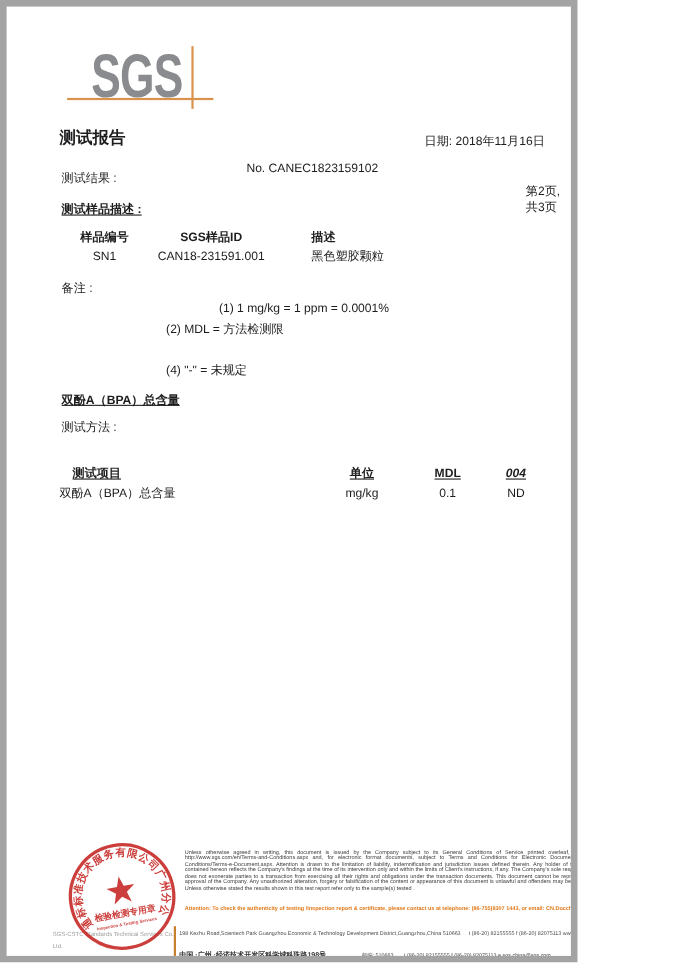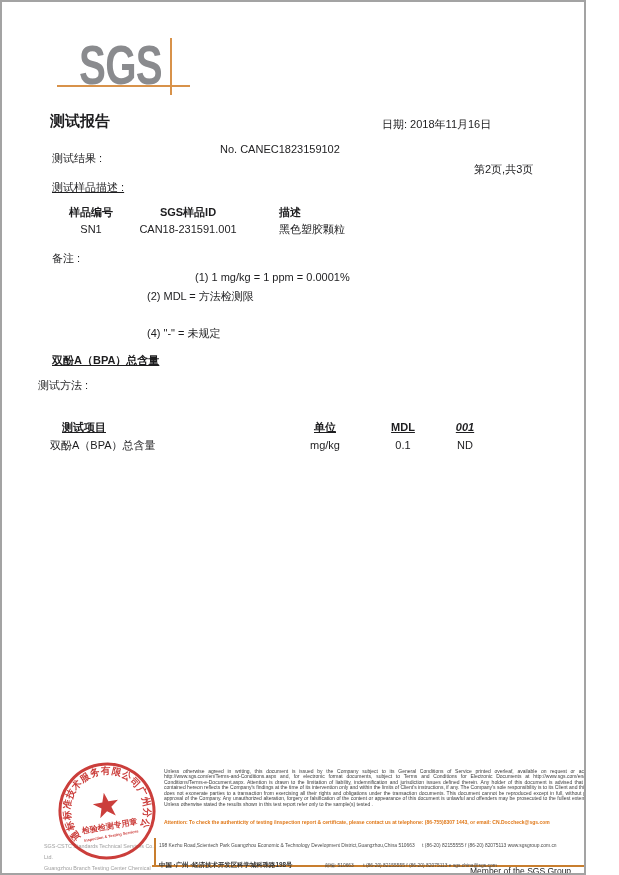--- a/index.html
+++ b/index.html
@@ -1,17 +1,17 @@
 <!DOCTYPE html>
 <html><head>
 <meta charset="utf-8">
 <style>
   html,body{margin:0;padding:0;background:#ffffff;}
   body{font-family:"Liberation Sans","DejaVu Sans",sans-serif;color:#1d1d1f;}
-  .page{position:relative;width:586px;height:875px;background:#fff;border:2px solid #a3a3a3;
+  .page{position:relative;width:525px;height:875px;background:#fff;border:6px solid #a3a3a3;
         box-sizing:border-box;overflow:hidden;}
   .abs{position:absolute;}
 
   
   .logo-text{font-weight:bold;color:#8a8b8e;font-size:56px;line-height:44px;
              transform:scaleX(0.72);transform-origin:left top;letter-spacing:-1px;}
   .cross-h{height:2px;background:#d8924a;}
   .cross-v{width:2px;background:#d8924a;}
 
   
@@ -45,44 +45,44 @@
   <div class="abs cross-h" style="left:55px;top:83px;width:133px;"></div>
   <div class="abs cross-v" style="left:168px;top:36px;height:57px;"></div>
 
   <div class="abs report-title" style="left:48px;top:110px;">测试报告</div>
   <div class="abs hdr-info" style="left:218px;top:115px;margin-top:26px;">No. CANEC1823159102</div>
   <div class="abs hdr-info" style="left:380px;top:115px;">日期: 2018年11月16日</div>
   <div class="abs hdr-info" style="left:472px;top:115px;margin-top:45px;">第2页,共3页</div>
 
   <div class="abs t11" style="left:50px;top:147px;">测试结果 :</div>
 
-  <div class="abs t11 ul" style="left:50px;top:176px;">测试样品描述 :</div>
+  <div class="abs t11 ul" style="left:50px;top:176px;font-weight:bold;">测试样品描述 :</div>
 
   <div>
     <div class="abs t11 bold center" style="left:58px;top:201px;width:62px;">样品编号</div>
     <div class="abs t11 bold center" style="left:130px;top:201px;width:112px;">SGS样品ID</div>
     <div class="abs t11 bold" style="left:277px;top:201px;">描述</div>
     <div class="abs t11 center" style="left:58px;top:218px;width:62px;">SN1</div>
     <div class="abs t11 center" style="left:130px;top:218px;width:112px;">CAN18-231591.001</div>
     <div class="abs t11" style="left:277px;top:218px;">黑色塑胶颗粒</div>
   </div>
 
   <div class="abs t11" style="left:50px;top:247px;">备注 :</div>
   <div class="abs t11" style="left:145px;top:266px;margin-left:48px;">(1) 1 mg/kg = 1 ppm = 0.0001%</div>
   <div class="abs t11" style="left:145px;top:285px;">(2) MDL = 方法检测限</div>
   <div class="abs t11" style="left:145px;top:322px;">(4) "-" = 未规定</div>
 
   <div class="abs t11 bold ul" style="left:50px;top:349px;">双酚A（BPA）总含量</div>
-  <div class="abs t11" style="left:36px;top:374px;text-align:center;">测试方法 :</div>
+  <div class="abs t11" style="left:50px;top:374px;text-align:center;">测试方法 :</div>
 
   <div>
     <div class="abs t11 bold ul" style="left:60px;top:416px;">测试项目</div>
     <div class="abs t11 bold ul center" style="left:298px;top:416px;width:50px;">单位</div>
     <div class="abs t11 bold ul center" style="left:376px;top:416px;width:50px;">MDL</div>
-    <div class="abs t11 bold ul it center" style="left:438px;top:416px;width:50px;">001</div>
+    <div class="abs t11 bold ul it center" style="left:438px;top:416px;width:50px;">004</div>
     <div class="abs t11" style="left:48px;top:434px;">双酚A（BPA）总含量</div>
     <div class="abs t11 center" style="left:298px;top:434px;width:50px;">mg/kg</div>
     <div class="abs t11 center" style="left:376px;top:434px;width:50px;">0.1</div>
     <div class="abs t11 center" style="left:438px;top:434px;width:50px;">ND</div>
   </div>
 
   <div class="abs legal" style="left:162px;top:767px;width:446px;">Unless otherwise agreed in writing, this document is issued by the Company subject to its General Conditions of Service printed overleaf, available on request or accessible at http://www.sgs.com/en/Terms-and-Conditions.aspx and, for electronic format documents, subject to Terms and Conditions for Electronic Documents at http://www.sgs.com/en/Terms-and-Conditions/Terms-e-Document.aspx. Attention is drawn to the limitation of liability, indemnification and jurisdiction issues defined therein. Any holder of this document is advised that information contained hereon reflects the Company's findings at the time of its intervention only and within the limits of Client's instructions, if any. The Company's sole responsibility is to its Client and this document does not exonerate parties to a transaction from exercising all their rights and obligations under the transaction documents. This document cannot be reproduced except in full, without prior written approval of the Company. Any unauthorized alteration, forgery or falsification of the content or appearance of this document is unlawful and offenders may be prosecuted to the fullest extent of the law. Unless otherwise stated the results shown in this test report refer only to the sample(s) tested .</div>
   <div class="abs attention" style="left:162px;top:818px;width:446px;">Attention: To check the authenticity of testing /inspection report &amp; certificate, please contact us at telephone: (86-755)8307 1443, or email: CN.Doccheck@sgs.com</div>
 
   <div class="abs company-gray" style="left:42px;top:839px;width:120px;">

